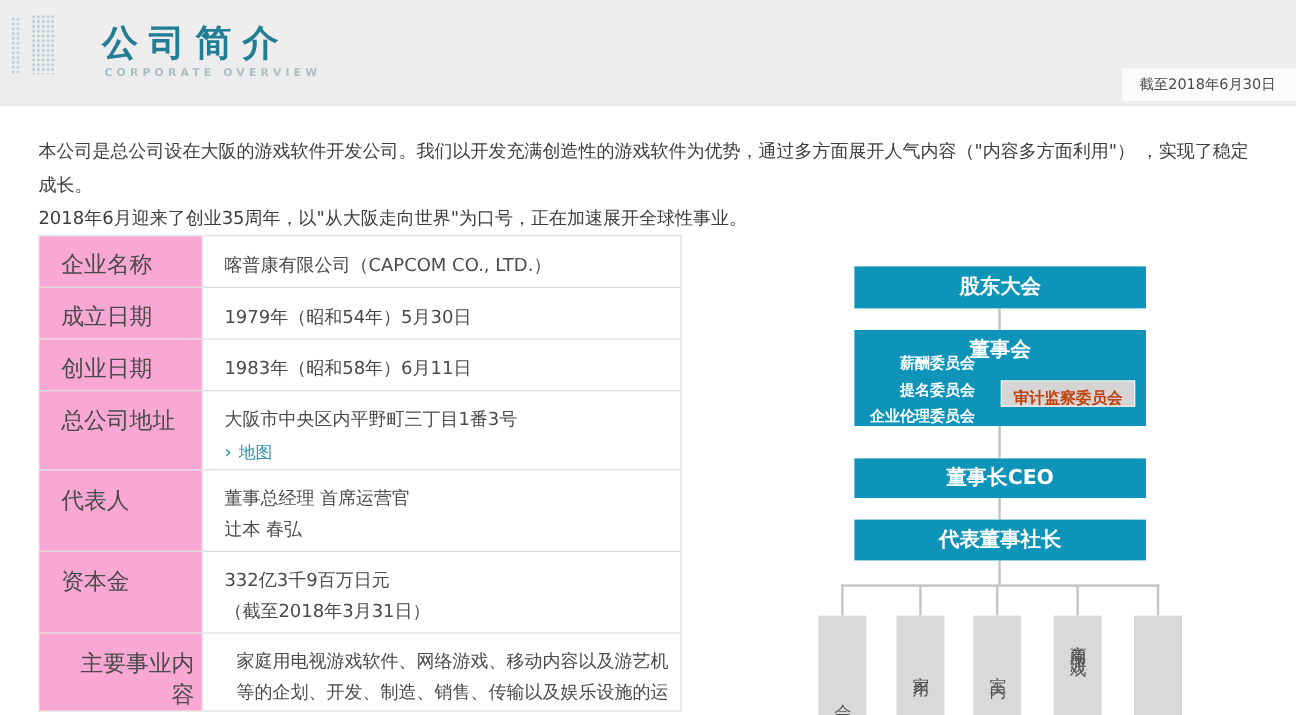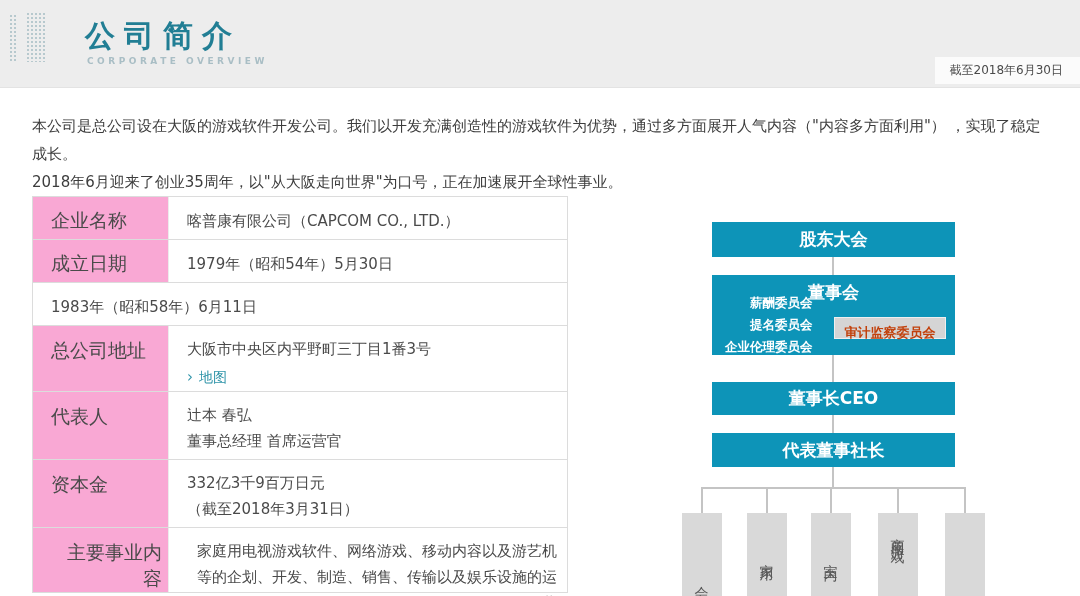--- a/index.html
+++ b/index.html
@@ -73,34 +73,35 @@
   <div class="ctable">
     <div class="trow h43">
       <div class="tlabel">企业名称</div>
       <div class="tvalue">喀普康有限公司（CAPCOM CO., LTD.）</div>
     </div>
     <div class="trow h43">
       <div class="tlabel">成立日期</div>
       <div class="tvalue">1979年（昭和54年）5月30日</div>
     </div>
     <div class="trow h43">
+      <div class="tlabel">创业日期</div>
       <div class="tvalue">1983年（昭和58年）6月11日</div>
     </div>
     <div class="trow h66">
       <div class="tlabel">总公司地址</div>
       <div class="tvalue">
         <div>大阪市中央区内平野町三丁目1番3号</div>
         <a class="maplink"><span class="chev">›</span><span>地图</span></a>
       </div>
     </div>
     <div class="trow h68">
       <div class="tlabel">代表人</div>
       <div class="tvalue">
+        <div>董事总经理 首席运营官</div>
         <div>辻本 春弘</div>
-        <div>董事总经理 首席运营官</div>
       </div>
     </div>
     <div class="trow h68">
       <div class="tlabel">资本金</div>
       <div class="tvalue">
         <div>332亿3千9百万日元</div>
         <div>（截至2018年3月31日）</div>
       </div>
     </div>
     <div class="trow h64">

